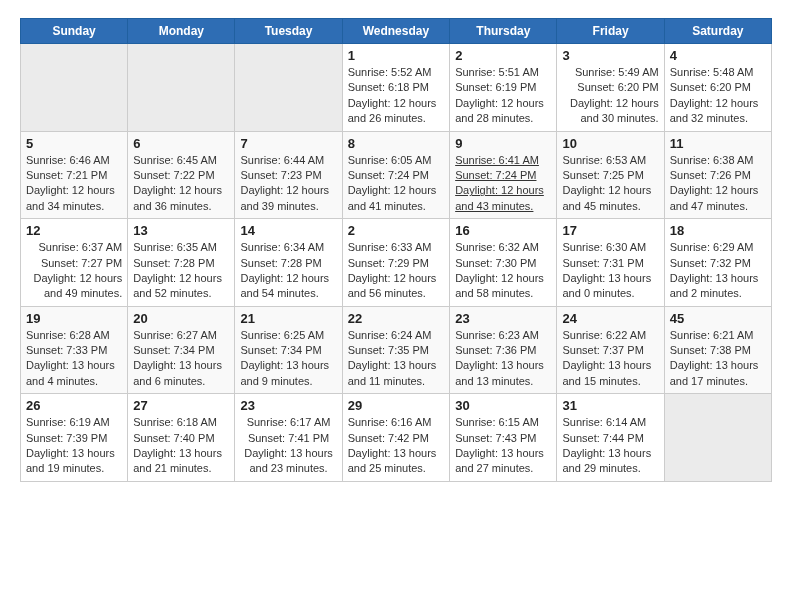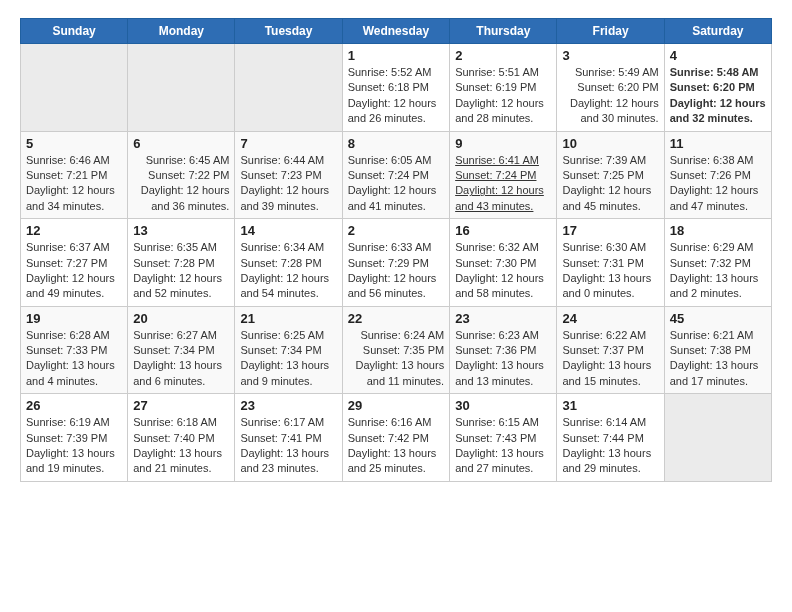--- a/index.html
+++ b/index.html
@@ -142,37 +142,37 @@
           </td>
           <td>
             <div class="day-number">3</div>
             <div class="day-info" style="white-space: pre-line; text-align: right;">Sunrise: 5:49 AM
 Sunset: 6:20 PM
 Daylight: 12 hours
 and 30 minutes.</div>
           </td>
           <td>
             <div class="day-number">4</div>
-            <div class="day-info" style="white-space: pre-line; font-weight: bold;">Sunrise: 5:48 AM
+            <div class="day-info" style="white-space: pre-line;">Sunrise: 5:48 AM
 Sunset: 6:20 PM
 Daylight: 12 hours
 and 32 minutes.</div>
           </td>
         </tr>
         <tr>
           <td>
             <div class="day-number">5</div>
             <div class="day-info" style="white-space: pre-line;">Sunrise: 6:46 AM
 Sunset: 7:21 PM
 Daylight: 12 hours
 and 34 minutes.</div>
           </td>
           <td>
             <div class="day-number">6</div>
-            <div class="day-info" style="white-space: pre-line; text-align: right;">Sunrise: 6:45 AM
+            <div class="day-info" style="white-space: pre-line;">Sunrise: 6:45 AM
 Sunset: 7:22 PM
 Daylight: 12 hours
 and 36 minutes.</div>
           </td>
           <td>
             <div class="day-number">7</div>
             <div class="day-info" style="white-space: pre-line;">Sunrise: 6:44 AM
 Sunset: 7:23 PM
 Daylight: 12 hours
 and 39 minutes.</div>
@@ -186,37 +186,37 @@
           </td>
           <td>
             <div class="day-number">9</div>
             <div class="day-info" style="white-space: pre-line; text-decoration: underline;">Sunrise: 6:41 AM
 Sunset: 7:24 PM
 Daylight: 12 hours
 and 43 minutes.</div>
           </td>
           <td>
             <div class="day-number">10</div>
-            <div class="day-info" style="white-space: pre-line;">Sunrise: 7:39 AM
+            <div class="day-info" style="white-space: pre-line;">Sunrise: 6:53 AM
 Sunset: 7:25 PM
 Daylight: 12 hours
 and 45 minutes.</div>
           </td>
           <td>
             <div class="day-number">11</div>
             <div class="day-info" style="white-space: pre-line;">Sunrise: 6:38 AM
 Sunset: 7:26 PM
 Daylight: 12 hours
 and 47 minutes.</div>
           </td>
         </tr>
         <tr>
           <td>
             <div class="day-number">12</div>
-            <div class="day-info" style="white-space: pre-line;">Sunrise: 6:37 AM
+            <div class="day-info" style="white-space: pre-line; text-align: right;">Sunrise: 6:37 AM
 Sunset: 7:27 PM
 Daylight: 12 hours
 and 49 minutes.</div>
           </td>
           <td>
             <div class="day-number">13</div>
             <div class="day-info" style="white-space: pre-line;">Sunrise: 6:35 AM
 Sunset: 7:28 PM
 Daylight: 12 hours
 and 52 minutes.</div>
@@ -274,21 +274,21 @@
           </td>
           <td>
             <div class="day-number">21</div>
             <div class="day-info" style="white-space: pre-line;">Sunrise: 6:25 AM
 Sunset: 7:34 PM
 Daylight: 13 hours
 and 9 minutes.</div>
           </td>
           <td>
             <div class="day-number">22</div>
-            <div class="day-info" style="white-space: pre-line; text-align: right;">Sunrise: 6:24 AM
+            <div class="day-info" style="white-space: pre-line;">Sunrise: 6:24 AM
 Sunset: 7:35 PM
 Daylight: 13 hours
 and 11 minutes.</div>
           </td>
           <td>
             <div class="day-number">23</div>
             <div class="day-info" style="white-space: pre-line;">Sunrise: 6:23 AM
 Sunset: 7:36 PM
 Daylight: 13 hours
 and 13 minutes.</div>
@@ -318,21 +318,21 @@
           </td>
           <td>
             <div class="day-number">27</div>
             <div class="day-info" style="white-space: pre-line;">Sunrise: 6:18 AM
 Sunset: 7:40 PM
 Daylight: 13 hours
 and 21 minutes.</div>
           </td>
           <td>
             <div class="day-number">23</div>
-            <div class="day-info" style="white-space: pre-line;">Sunrise: 6:17 AM
+            <div class="day-info" style="white-space: pre-line; text-align: center;">Sunrise: 6:17 AM
 Sunset: 7:41 PM
 Daylight: 13 hours
 and 23 minutes.</div>
           </td>
           <td>
             <div class="day-number">29</div>
             <div class="day-info" style="white-space: pre-line;">Sunrise: 6:16 AM
 Sunset: 7:42 PM
 Daylight: 13 hours
 and 25 minutes.</div>

